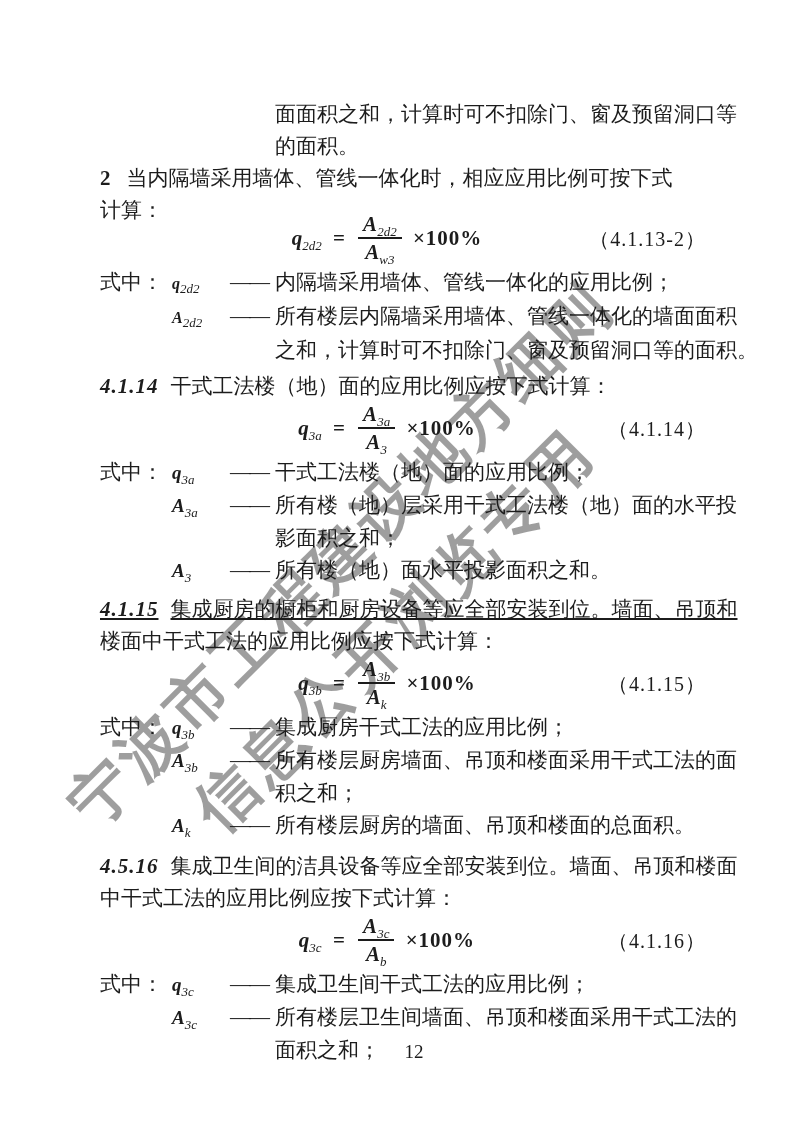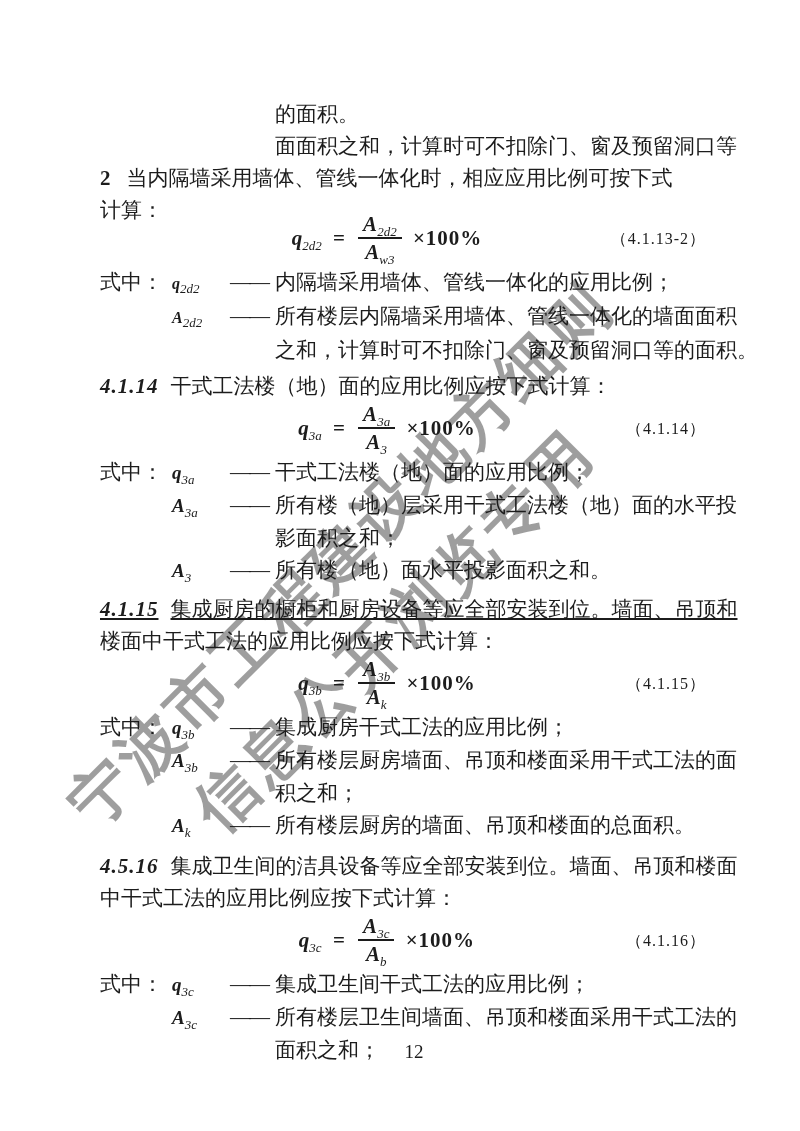--- a/index.html
+++ b/index.html
@@ -77,21 +77,21 @@
     margin:0 2px;
     position:relative;top:-2px;
   }
   .frac .fnum{display:block;border-bottom:2px solid #1c1c1c;padding:0 5px 1px;}
   .frac .fden{display:block;padding-top:1px;}
   .times{font-weight:bold;padding-left:4px;letter-spacing:1px;}
   .eqno{
     position:absolute;
     right:12px;top:50%;
     transform:translateY(-50%);
-    font-size:16px;
+    font-size:20px;
     letter-spacing:1px;
     text-align:center;
   }
   
   .defrow{display:flex;white-space:nowrap;}
   .defrow .c-label{width:72px;flex:0 0 72px;}
   .defrow .c-sym{width:58px;flex:0 0 58px;}
   .defrow .c-sym .sym{font-family:"Liberation Serif","DejaVu Serif",serif;font-style:italic;font-weight:bold;font-size:19px;}
   .defs-small .c-sym .sym{font-size:16px;}
   .defrow .c-dash{width:45px;flex:0 0 45px;letter-spacing:-2px;}
@@ -114,22 +114,22 @@
 </head>
 <body>
 
 <div class="page">
 
   <div class="wm wm1">宁波市工程建设地方细则</div>
   <div class="wm wm2">信息公开浏览专用</div>
 
   <div class="content">
 
+    <div class="line hang">面面积之和，计算时可不扣除门、窗及预留洞口等</div>
     <div class="line hang">的面积。</div>
-    <div class="line hang">面面积之和，计算时可不扣除门、窗及预留洞口等</div>
 
     <div class="line item-first">
       <span class="item-no">2</span><span>当内隔墙采用墙体、管线一体化时，相应应用比例可按下式</span>
     </div>
     <div class="line">计算：</div>
 
     <div class="formula fm1">
       <span class="f-body">
         <span class="var"><span>q</span><sub>2d2</sub></span>
         <span class="op">=</span>

